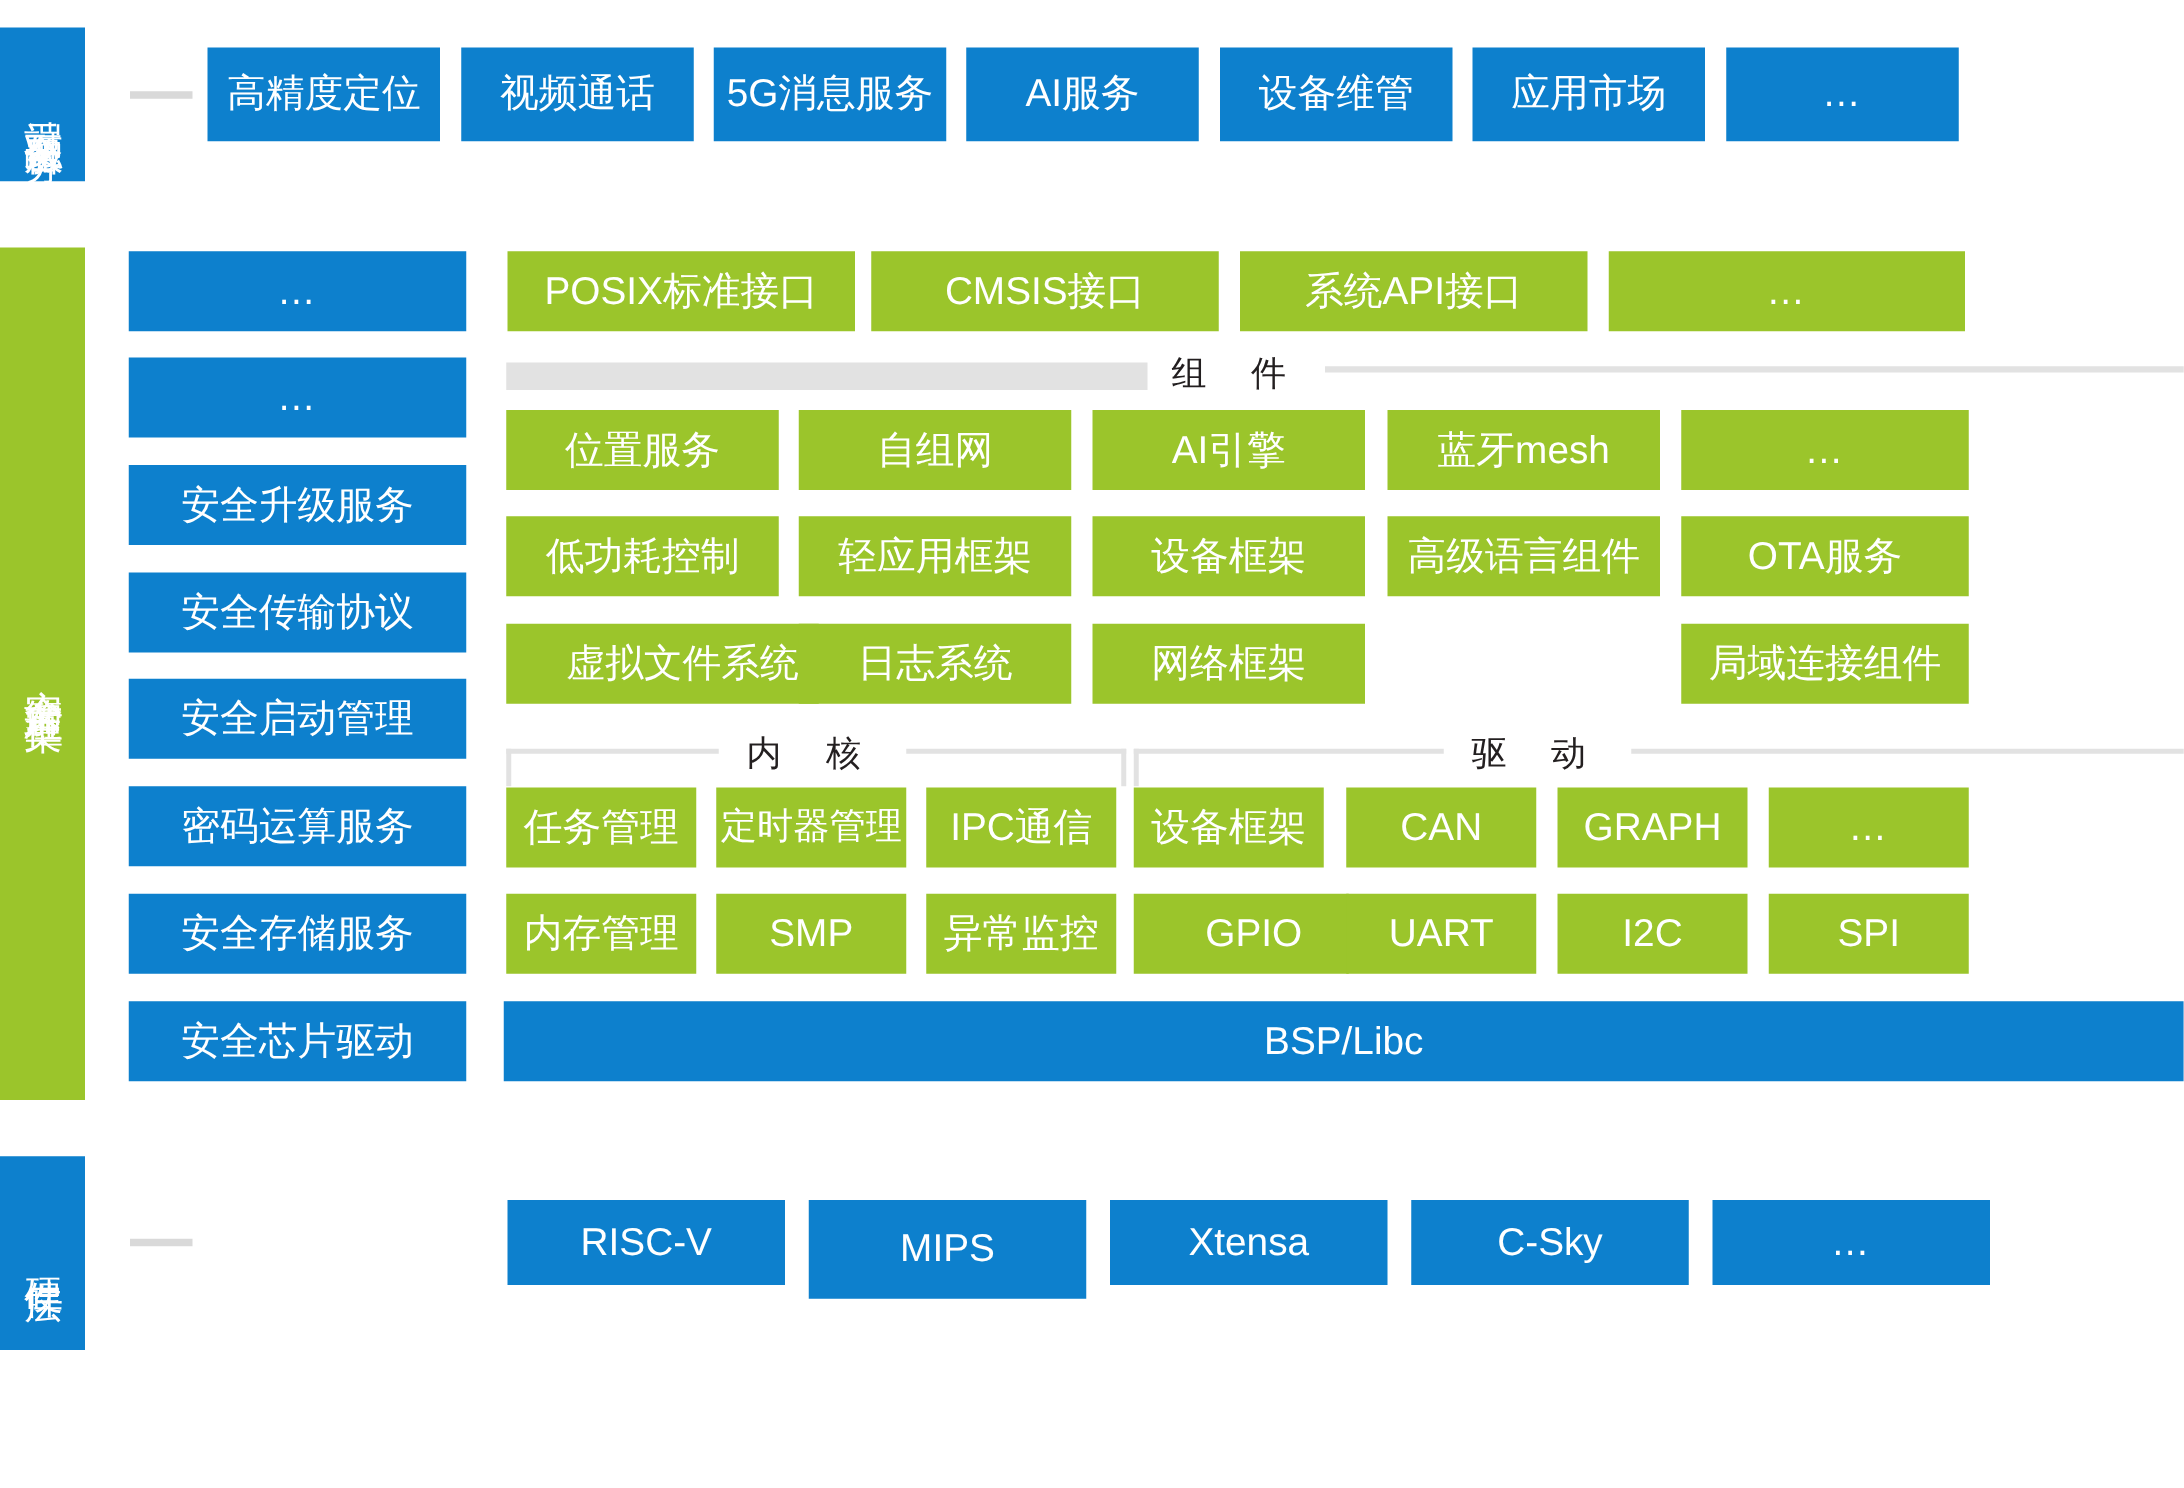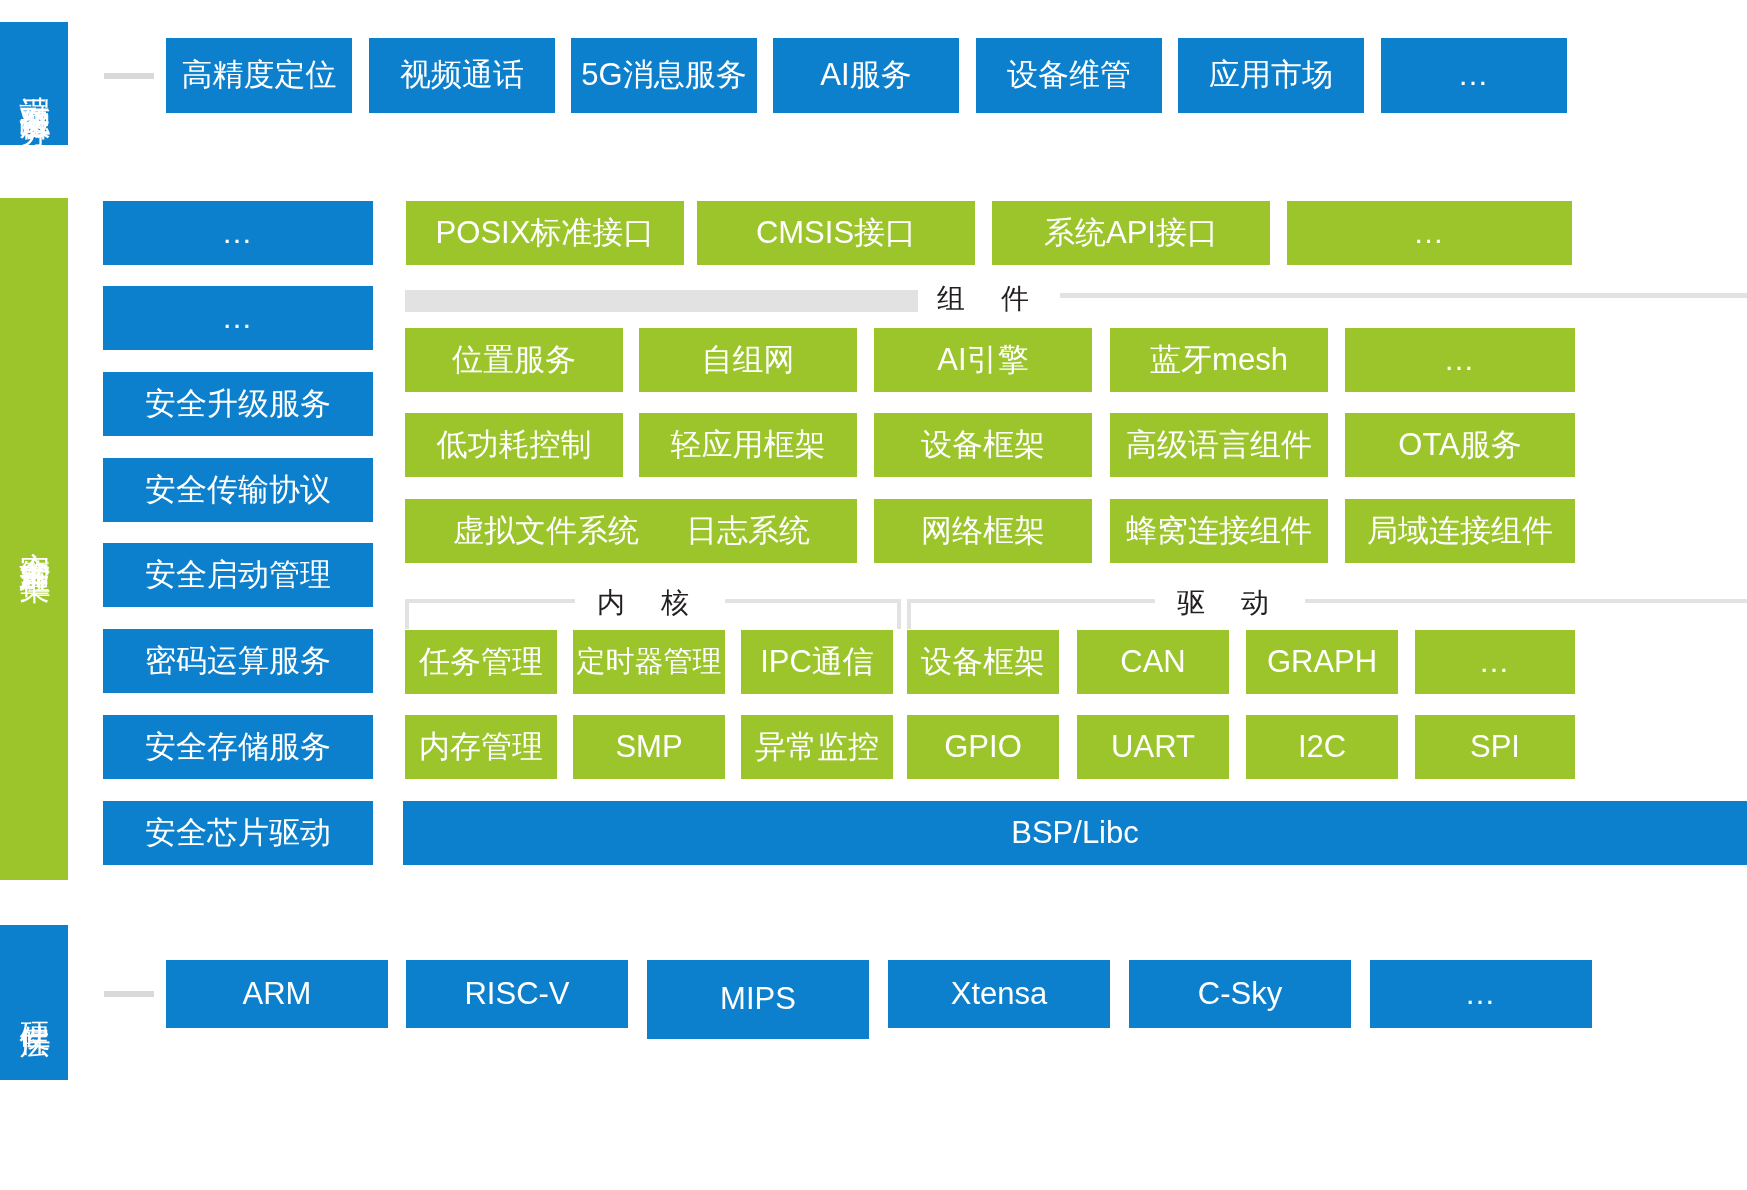--- a/index.html
+++ b/index.html
@@ -77,21 +77,20 @@
 
   <div class="box green" style="left:405px;top:413px;width:218px;height:64px;">低功耗控制</div>
   <div class="box green" style="left:639px;top:413px;width:218px;height:64px;">轻应用框架</div>
   <div class="box green" style="left:874px;top:413px;width:218px;height:64px;">设备框架</div>
   <div class="box green" style="left:1110px;top:413px;width:218px;height:64px;">高级语言组件</div>
   <div class="box green" style="left:1345px;top:413px;width:230px;height:64px;">OTA服务</div>
 
   <div class="box green" style="left:405px;top:499px;width:218px;height:64px;padding-left:32px;">虚拟文件系统</div>
   <div class="box green" style="left:639px;top:499px;width:218px;height:64px;">日志系统</div>
   <div class="box green" style="left:874px;top:499px;width:218px;height:64px;">网络框架</div>
-  <div class="box green" style="left:1110px;top:499px;width:218px;height:64px;">蜂窝连接组件</div>
   <div class="box green" style="left:1345px;top:499px;width:230px;height:64px;">局域连接组件</div>
 
   <div class="bracket" style="left:405px;top:599px;width:488px;height:26px;"></div>
   <div class="divlabel" style="left:575px;top:581px;width:150px;height:44px;background:#ffffff;">内 核</div>
 
   <div class="bracket" style="left:907px;top:599px;width:838px;height:26px;"></div>
   <div class="divlabel" style="left:1155px;top:581px;width:150px;height:44px;background:#ffffff;">驱 动</div>
 
   <div class="box green" style="left:405px;top:630px;width:152px;height:64px;">任务管理</div>
   <div class="box green sm" style="left:573px;top:630px;width:152px;height:64px;">定时器管理</div>
@@ -99,27 +98,26 @@
 
   <div class="box green" style="left:405px;top:715px;width:152px;height:64px;">内存管理</div>
   <div class="box green" style="left:573px;top:715px;width:152px;height:64px;">SMP</div>
   <div class="box green" style="left:741px;top:715px;width:152px;height:64px;">异常监控</div>
 
   <div class="box green" style="left:907px;top:630px;width:152px;height:64px;">设备框架</div>
   <div class="box green" style="left:1077px;top:630px;width:152px;height:64px;">CAN</div>
   <div class="box green" style="left:1246px;top:630px;width:152px;height:64px;">GRAPH</div>
   <div class="box green dots" style="left:1415px;top:630px;width:160px;height:64px;">…</div>
 
-  <div class="box green" style="left:907px;top:715px;width:152px;height:64px;">GPIO</div>
+  <div class="box green" style="left:907px;top:715px;width:152px;height:64px;padding-left:20px;">GPIO</div>
   <div class="box green" style="left:1077px;top:715px;width:152px;height:64px;">UART</div>
   <div class="box green" style="left:1246px;top:715px;width:152px;height:64px;">I2C</div>
   <div class="box green" style="left:1415px;top:715px;width:160px;height:64px;">SPI</div>
 
   <div class="box blue" style="left:403px;top:801px;width:1344px;height:64px;">BSP/Libc</div>
 
-  <div class="box blue" style="left:166px;top:960px;width:222px;height:68px;">ARM</div>
   <div class="box blue" style="left:406px;top:960px;width:222px;height:68px;">RISC-V</div>
   <div class="box blue" style="left:647px;top:960px;width:222px;height:79px;">MIPS</div>
   <div class="box blue" style="left:888px;top:960px;width:222px;height:68px;">Xtensa</div>
   <div class="box blue" style="left:1129px;top:960px;width:222px;height:68px;">C-Sky</div>
   <div class="box blue dots" style="left:1370px;top:960px;width:222px;height:68px;">…</div>
 
 </div>
 
 </body></html>

